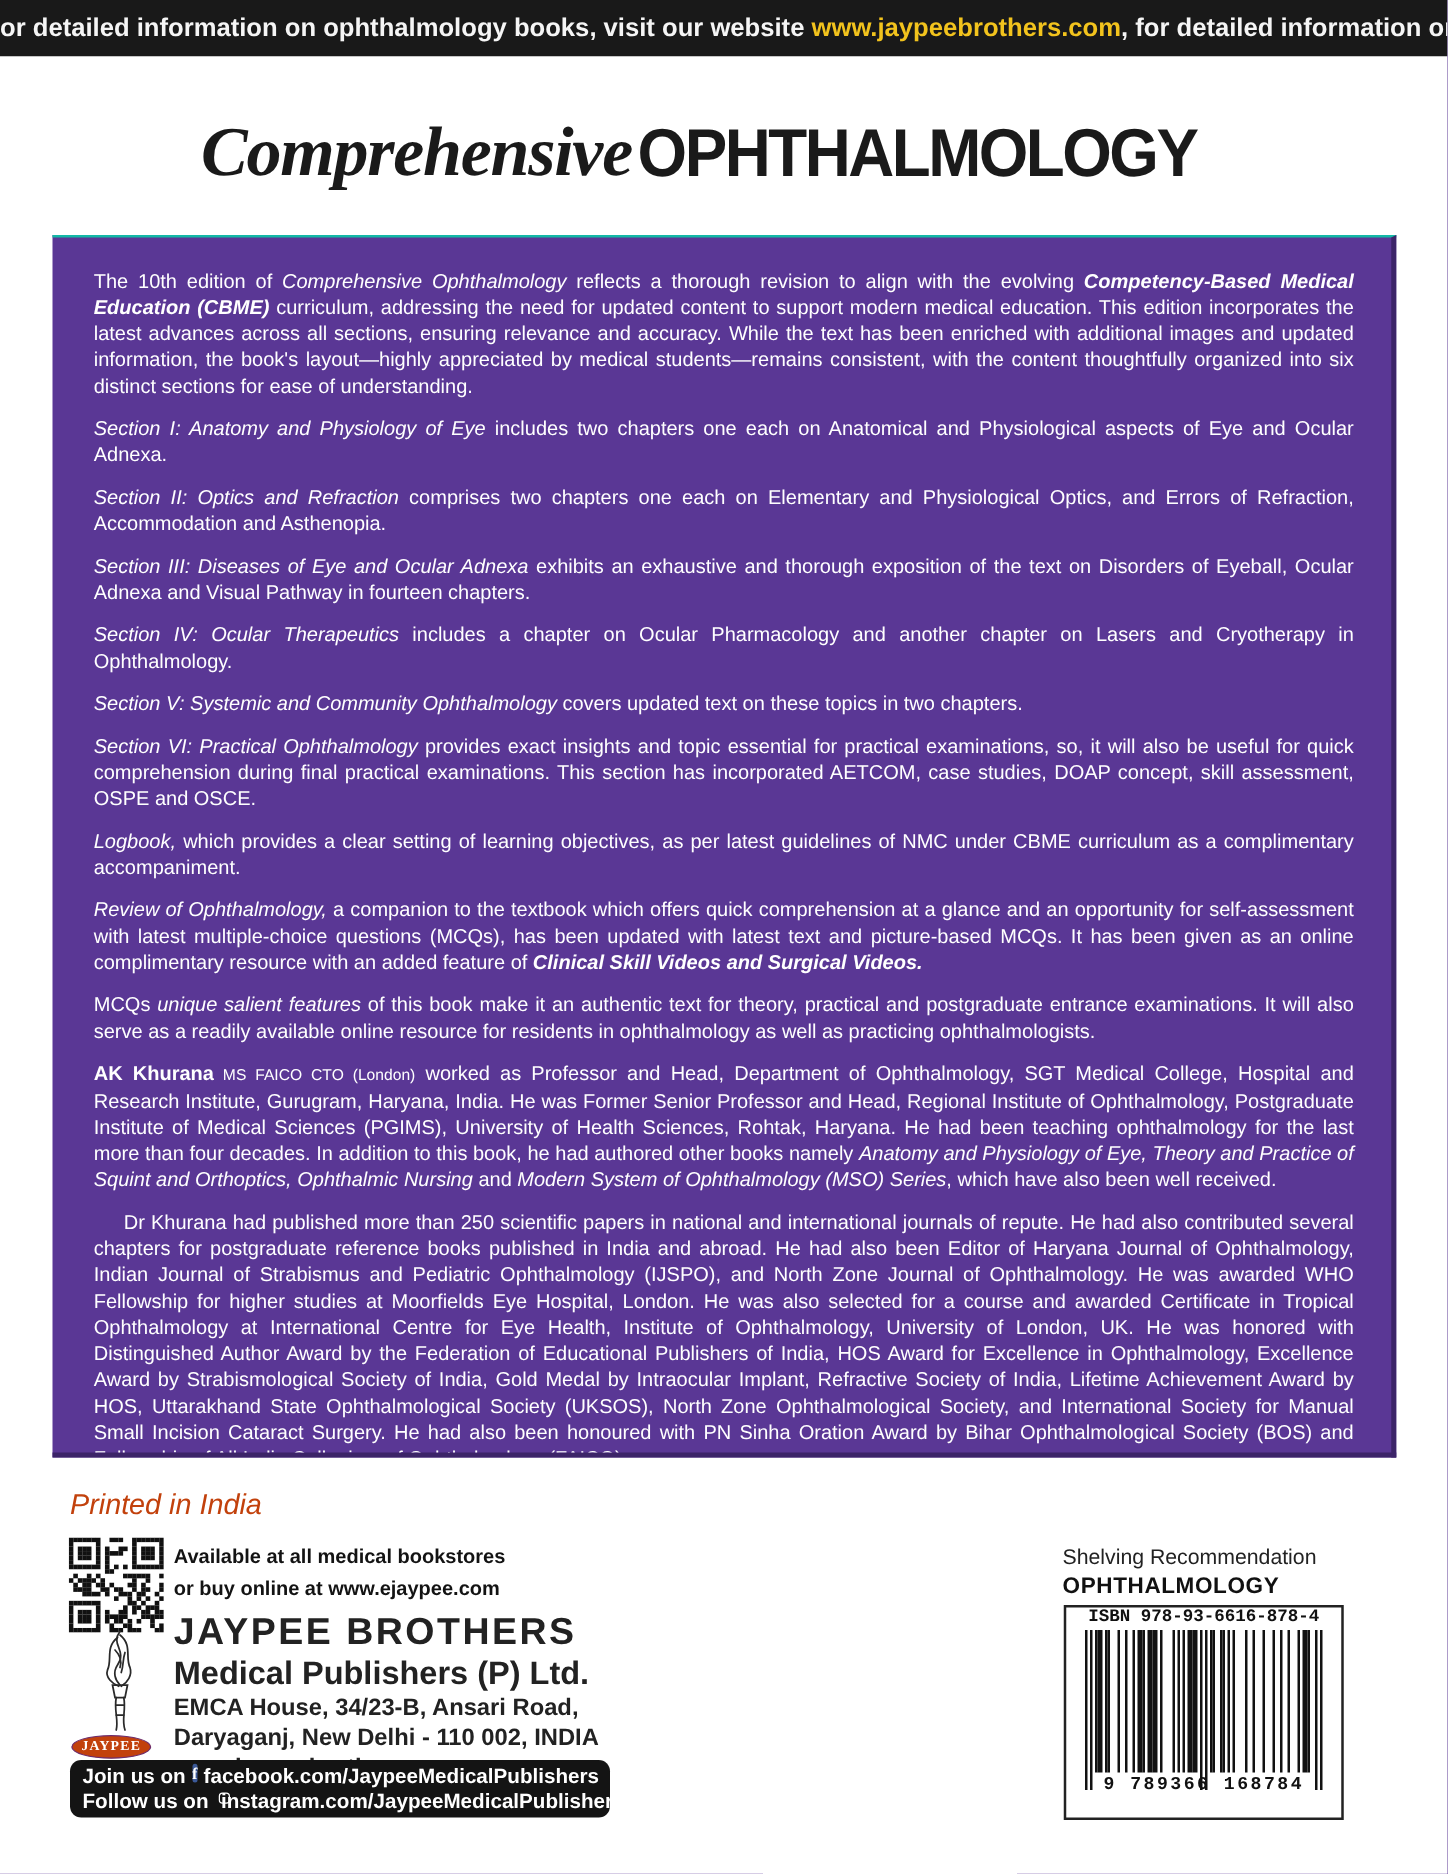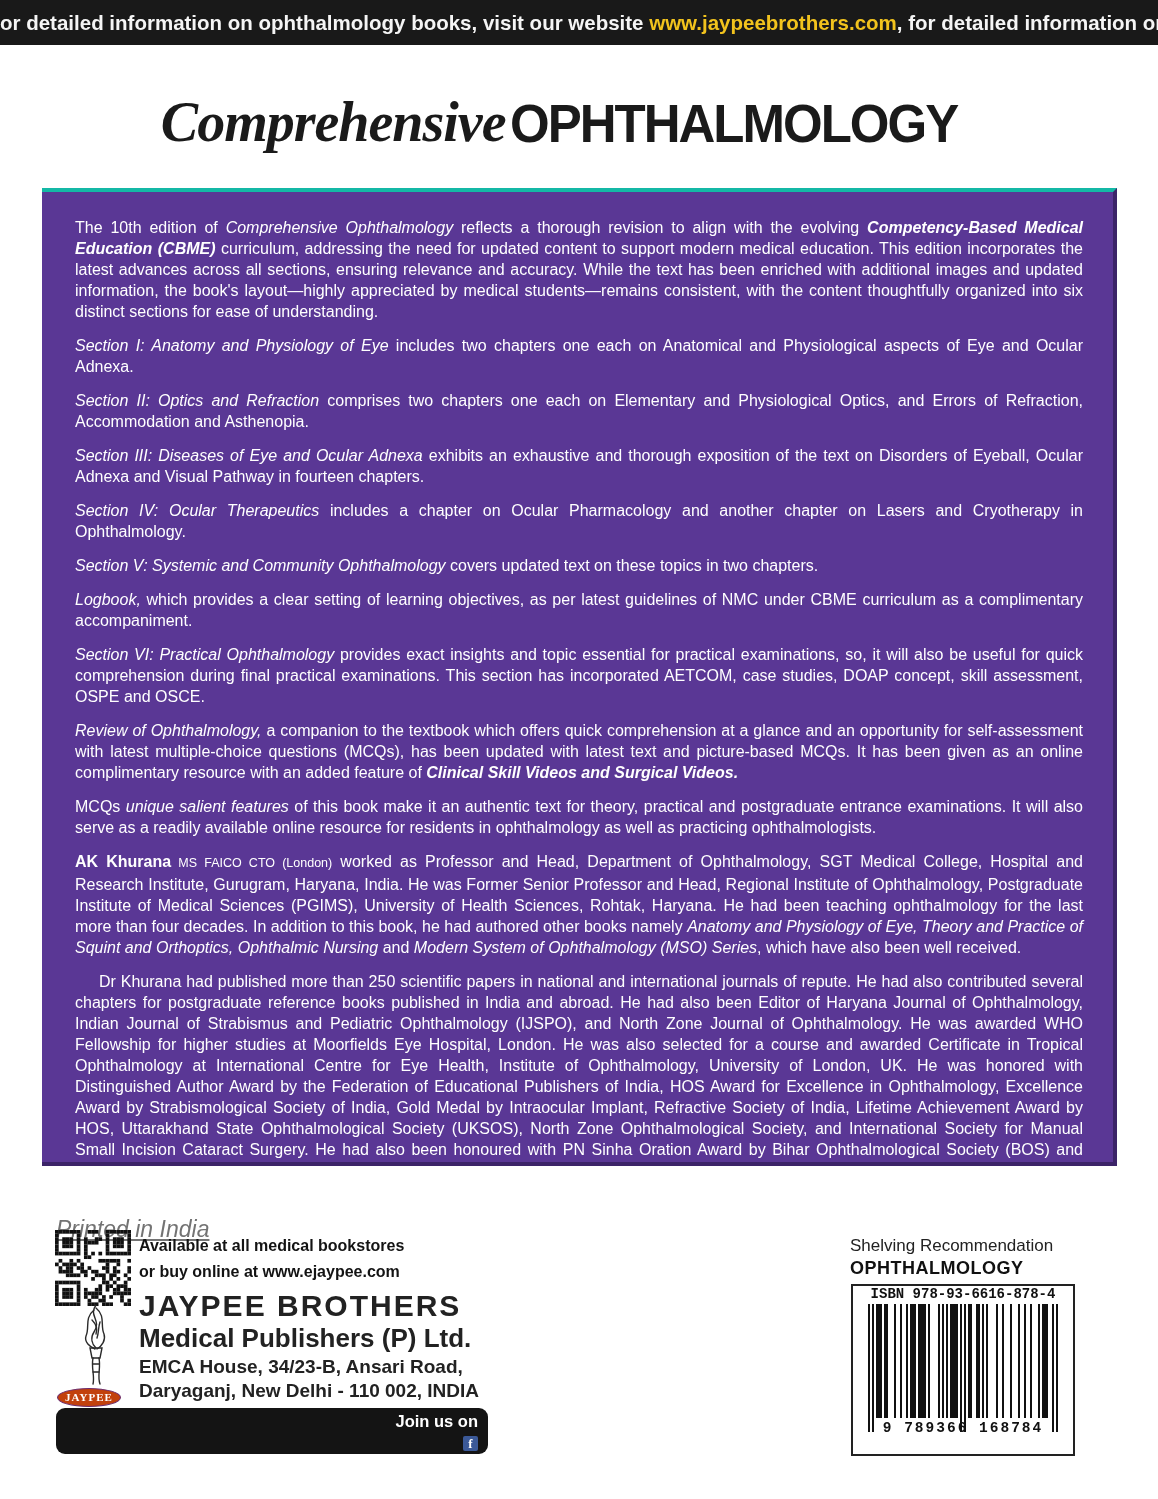--- a/index.html
+++ b/index.html
@@ -25,34 +25,34 @@
   }
   .title-bold{
     font-family:"Liberation Sans",sans-serif;font-weight:bold;font-size:51px;
     letter-spacing:-2px;display:inline-block;transform:scaleY(1.06);
   }
   
   .blurb-box{
     position:absolute;left:42px;top:188px;width:1075px;height:978px;
     background:#5a3795;box-sizing:border-box;
     border-right:4px solid #3c2468;border-bottom:4px solid #3c2468;
-    border-top:4px solid #14b8a6;
+    border-top:2px solid #14b8a6;
     padding:25px 30px 0 33px;
     color:#ffffff;font-size:16px;line-height:21px;text-align:justify;
     overflow:hidden;
   }
   .blurb-box p{margin:0 0 13px 0;}
   .run-i{font-style:italic;}
   .run-b{font-weight:bold;}
   .run-bi{font-weight:bold;font-style:italic;}
   .run-sc{font-size:12.5px;}
   .indent{text-indent:24px;}
   
   .printed-in{
-    position:absolute;left:56px;top:1216px;font-style:italic;font-size:23px;color:#737373;text-decoration:underline;
+    position:absolute;left:56px;top:1190px;font-style:italic;font-size:23px;color:#c2410c;
   }
   
   .qr{position:absolute;left:55px;top:1230px;width:76px;height:76px;}
   .avail{
     position:absolute;left:139px;top:1233px;font-weight:bold;font-size:16px;
     line-height:26px;color:#131313;
   }
   .pub-name{
     position:absolute;left:139px;top:1289px;font-weight:bold;font-size:30px;
     letter-spacing:2px;color:#222;
@@ -69,21 +69,21 @@
     position:absolute;left:57px;top:1388px;width:62px;height:17px;background:#c2410c;
     border:1px solid #6d2d6d;border-radius:50%;text-align:center;
     color:#fff;font-family:"Liberation Serif",serif;font-size:11px;font-weight:bold;
     line-height:17px;letter-spacing:1px;
   }
   .social-banner{
     position:absolute;left:56px;top:1408px;width:432px;height:46px;background:#141414;
     border-radius:9px;box-sizing:border-box;padding:3px 10px;color:#fff;
     font-weight:bold;font-size:16.5px;line-height:20px;
   }
-  .social-line{display:flex;align-items:flex-end;gap:5px;white-space:nowrap;flex-direction:column;}
+  .social-line{display:flex;align-items:flex-start;gap:5px;white-space:nowrap;}
   .fb-icon{
     display:inline-block;width:15px;height:15px;background:#3b5998;color:#fff;
     font-family:"Liberation Serif",serif;font-weight:bold;font-size:13px;line-height:15px;
     text-align:center;border-radius:2px;
   }
   .ig-icon{
     display:inline-block;width:15px;height:15px;border-radius:4px;
     background:radial-gradient(circle at 30% 100%, #fdc468 0%, #df4996 45%, #8a3ab9 90%);
     position:relative;
   }
@@ -120,22 +120,22 @@
   <span class="title-bold">OPHTHALMOLOGY</span>
 </div>
 
 <div class="blurb-box" id="blurb">
     <p><span>The 10th edition of </span><span class="run-i">Comprehensive Ophthalmology</span><span> reflects a thorough revision to align with the evolving </span><span class="run-bi">Competency-Based Medical Education (CBME)</span><span> curriculum, addressing the need for updated content to support modern medical education. This edition incorporates the latest advances across all sections, ensuring relevance and accuracy. While the text has been enriched with additional images and updated information, the book's layout—highly appreciated by medical students—remains consistent, with the content thoughtfully organized into six distinct sections for ease of understanding.</span></p>
     <p><span class="run-i">Section I: Anatomy and Physiology of Eye</span><span> includes two chapters one each on Anatomical and Physiological aspects of Eye and Ocular Adnexa.</span></p>
     <p><span class="run-i">Section II: Optics and Refraction</span><span> comprises two chapters one each on Elementary and Physiological Optics, and Errors of Refraction, Accommodation and Asthenopia.</span></p>
     <p><span class="run-i">Section III: Diseases of Eye and Ocular Adnexa</span><span> exhibits an exhaustive and thorough exposition of the text on Disorders of Eyeball, Ocular Adnexa and Visual Pathway in fourteen chapters.</span></p>
     <p><span class="run-i">Section IV: Ocular Therapeutics</span><span> includes a chapter on Ocular Pharmacology and another chapter on Lasers and Cryotherapy in Ophthalmology.</span></p>
     <p><span class="run-i">Section V: Systemic and Community Ophthalmology</span><span> covers updated text on these topics in two chapters.</span></p>
+    <p><span class="run-i">Section VI: Practical Ophthalmology</span><span> provides exact insights and topic essential for practical examinations, so, it will also be useful for quick comprehension during final practical examinations. This section has incorporated AETCOM, case studies, DOAP concept, skill assessment, OSPE and OSCE.</span></p>
     <p><span class="run-i">Logbook,</span><span> which provides a clear setting of learning objectives, as per latest guidelines of NMC under CBME curriculum as a complimentary accompaniment.</span></p>
-    <p><span class="run-i">Section VI: Practical Ophthalmology</span><span> provides exact insights and topic essential for practical examinations, so, it will also be useful for quick comprehension during final practical examinations. This section has incorporated AETCOM, case studies, DOAP concept, skill assessment, OSPE and OSCE.</span></p>
     <p><span class="run-i">Review of Ophthalmology,</span><span> a companion to the textbook which offers quick comprehension at a glance and an opportunity for self-assessment with latest multiple-choice questions (MCQs), has been updated with latest text and picture-based MCQs. It has been given as an online complimentary resource with an added feature of </span><span class="run-bi">Clinical Skill Videos and Surgical Videos.</span></p>
     <p><span>MCQs </span><span class="run-i">unique salient features</span><span> of this book make it an authentic text for theory, practical and postgraduate entrance examinations. It will also serve as a readily available online resource for residents in ophthalmology as well as practicing ophthalmologists.</span></p>
     <p><span class="run-b">AK Khurana</span><span class="run-sc"> MS FAICO CTO (London)</span><span> worked as Professor and Head, Department of Ophthalmology, SGT Medical College, Hospital and Research Institute, Gurugram, Haryana, India. He was Former Senior Professor and Head, Regional Institute of Ophthalmology, Postgraduate Institute of Medical Sciences (PGIMS), University of Health Sciences, Rohtak, Haryana. He had been teaching ophthalmology for the last more than four decades. In addition to this book, he had authored other books namely </span><span class="run-i">Anatomy and Physiology of Eye, Theory and Practice of Squint and Orthoptics, Ophthalmic Nursing</span><span> and </span><span class="run-i">Modern System of Ophthalmology (MSO) Series</span><span>, which have also been well received.</span></p>
     <p class="indent"><span>Dr Khurana had published more than 250 scientific papers in national and international journals of repute. He had also contributed several chapters for postgraduate reference books published in India and abroad. He had also been Editor of Haryana Journal of Ophthalmology, Indian Journal of Strabismus and Pediatric Ophthalmology (IJSPO), and North Zone Journal of Ophthalmology. He was awarded WHO Fellowship for higher studies at Moorfields Eye Hospital, London. He was also selected for a course and awarded Certificate in Tropical Ophthalmology at International Centre for Eye Health, Institute of Ophthalmology, University of London, UK. He was honored with Distinguished Author Award by the Federation of Educational Publishers of India, HOS Award for Excellence in Ophthalmology, Excellence Award by Strabismological Society of India, Gold Medal by Intraocular Implant, Refractive Society of India, Lifetime Achievement Award by HOS, Uttarakhand State Ophthalmological Society (UKSOS), North Zone Ophthalmological Society, and International Society for Manual Small Incision Cataract Surgery. He had also been honoured with PN Sinha Oration Award by Bihar Ophthalmological Society (BOS) and Fellowship of All India Collegium of Ophthalmology (FAICO).</span></p>
   </div>
 
 <div class="printed-in">Printed in India</div>
 
 <svg class="qr" id="qr-svg" viewBox="0 0 21 21">
     <rect x="0" y="0" width="1.02" height="1.02" fill="#111"></rect>

